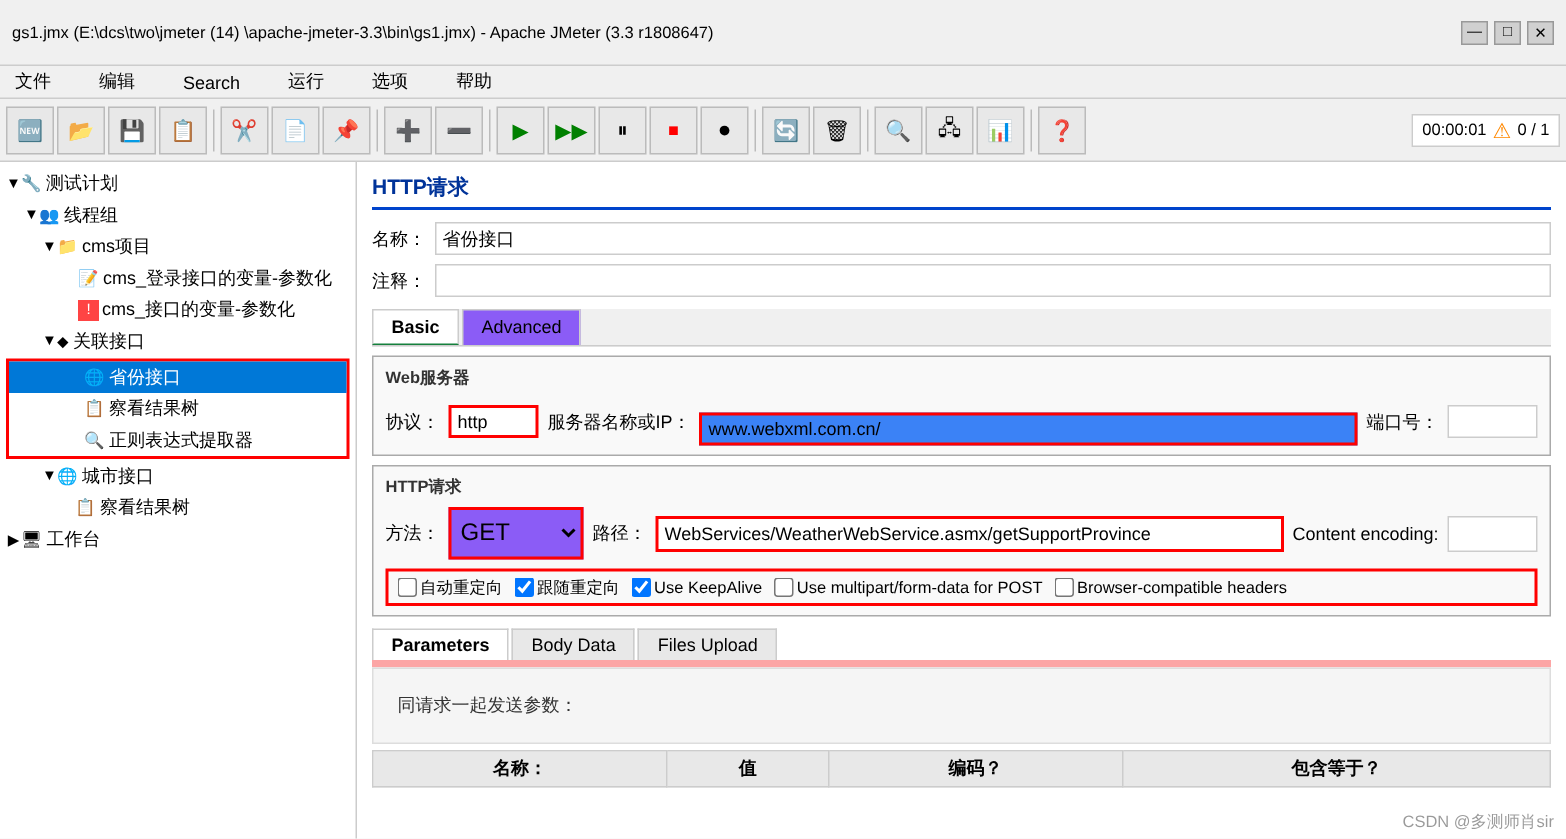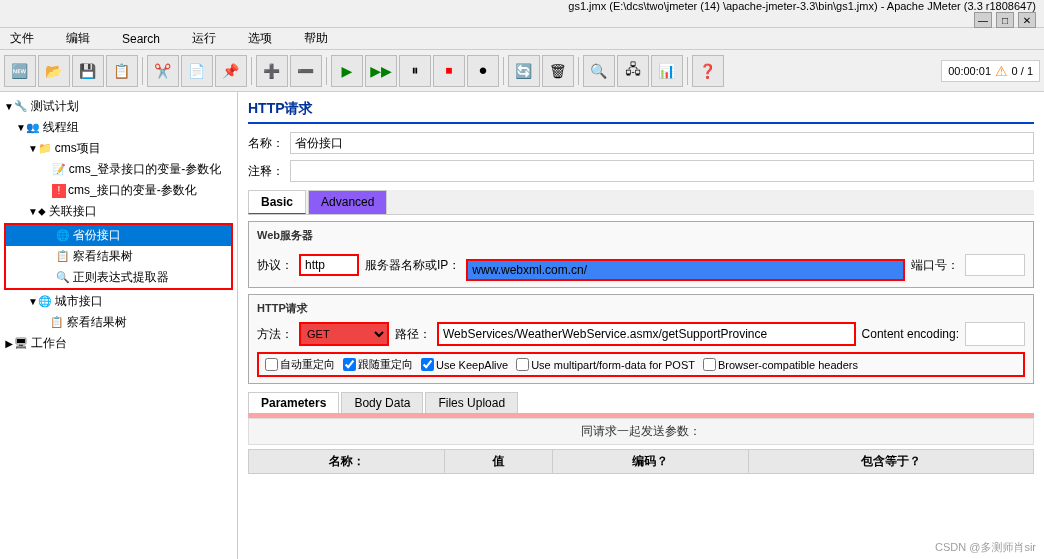--- a/index.html
+++ b/index.html
@@ -1,28 +1,27 @@
 <!DOCTYPE html>
 <html><head>
   <meta charset="utf-8">
   <style>
     * { margin: 0; padding: 0; box-sizing: border-box; }
     body { font-family: 'Microsoft YaHei', SimSun, sans-serif; font-size: 12px; background: #f0f0f0; width: 1044px; height: 559px; overflow: hidden; }
 
     
     .title-bar {
       background: #f0f0f0;
-      height: 28px;
-      display: flex;
-      align-items: flex-end;
+      height: 44px;
+      display: flex;
+      align-items: center;
       justify-content: space-between;
       padding: 0 8px;
       border-bottom: 1px solid #ccc;
       font-size: 11px;
-      flex-direction: column;
     }
     .title-bar-title { font-size: 11px; color: #000; }
     .title-bar-controls { display: flex; gap: 4px; }
     .title-btn {
       width: 18px; height: 16px;
       background: #d0d0d0;
       border: 1px solid #999;
       font-size: 10px;
       cursor: pointer;
       display: flex; align-items: center; justify-content: center;
@@ -195,25 +194,25 @@
     }
 
     .method-row {
       display: flex;
       align-items: center;
       gap: 6px;
       margin-top: 6px;
     }
     .method-select {
       border: 2px solid #ff0000;
-      height: 24px;
+      height: 35px;
       padding: 0 2px;
       width: 90px;
-      font-size: 11px;
-      background: #ef4444;
+      font-size: 16px;
+      background: #8b5cf6;
     }
     .path-input {
       border: 2px solid #ff0000;
       height: 24px;
       padding: 0 4px;
       flex: 1;
       font-size: 12px;
       background: #fff;
     }
     .encoding-input {
@@ -269,24 +268,23 @@
     }
     .params-table th {
       background: #e8e8e8;
       border: 1px solid #ccc;
       padding: 3px 8px;
       font-size: 12px;
       text-align: center;
     }
 
     .send-params-title {
-      text-align: center;
       font-size: 12px;
       color: #333;
-      padding: 4px;
+      padding: 16px;
       background: #f5f5f5;
       border: 1px solid #ddd;
       margin-bottom: 2px;
     }
 
     
     .watermark {
       position: fixed;
       bottom: 4px;
       right: 8px;

